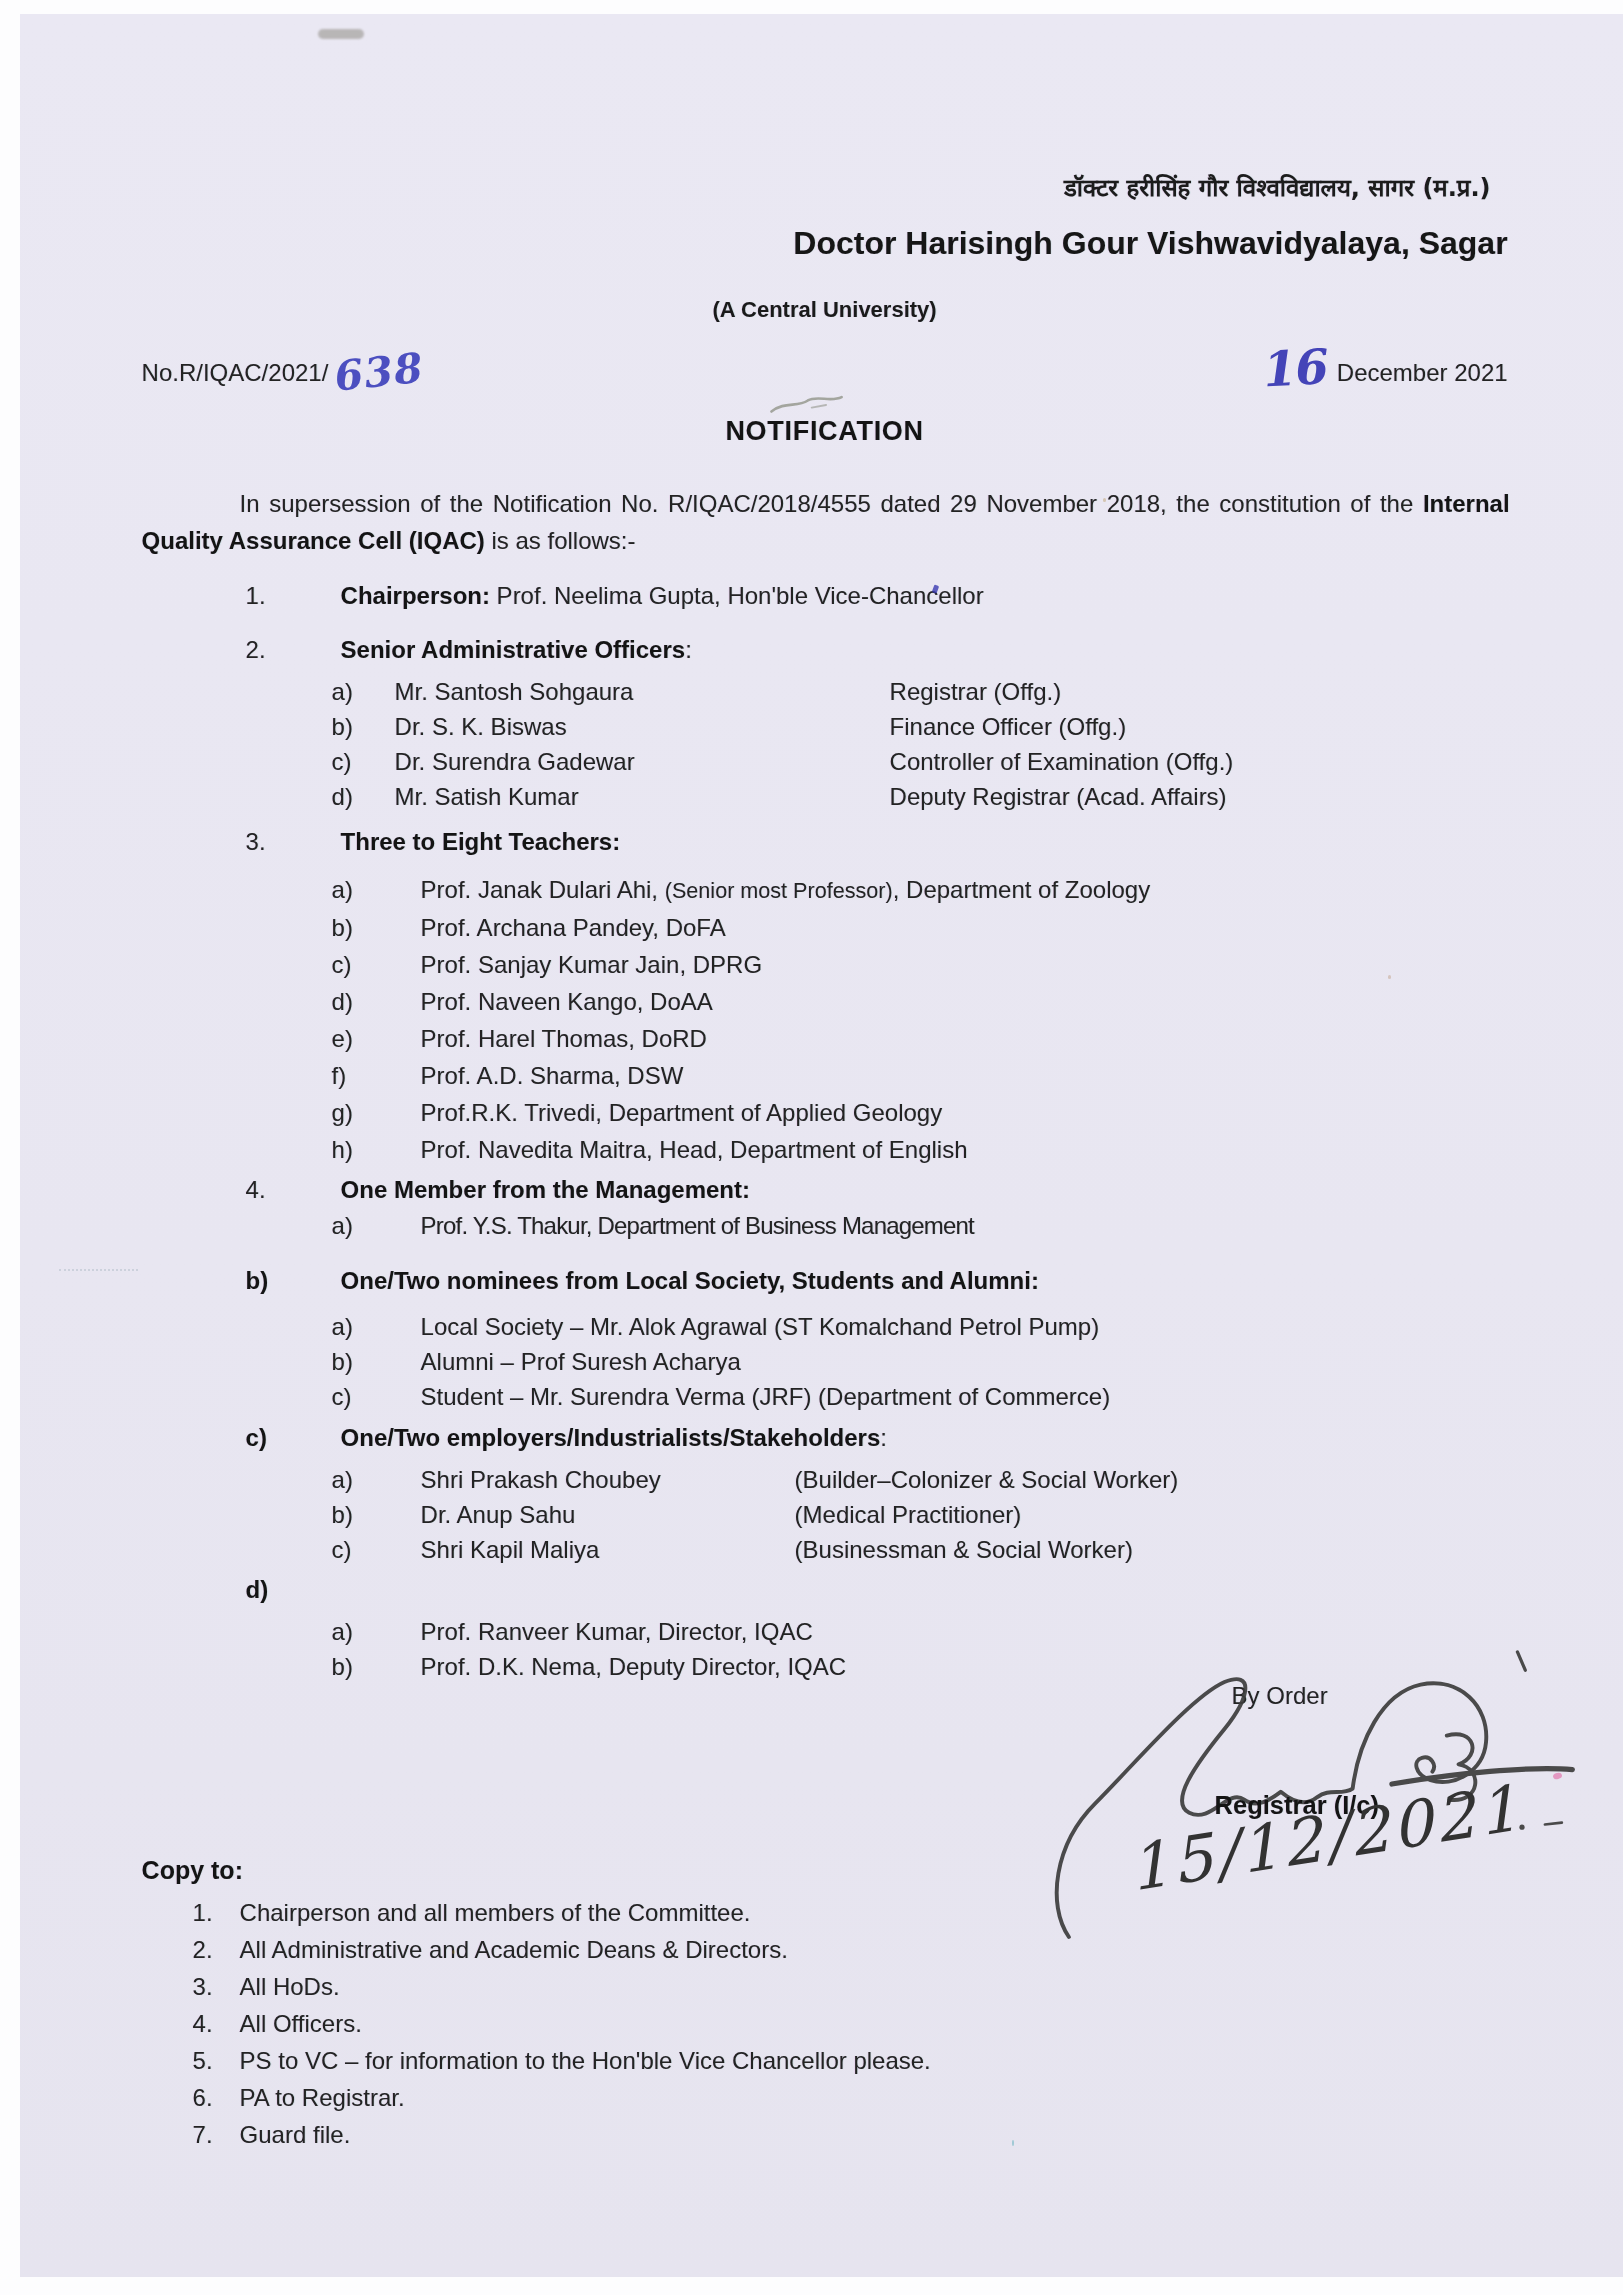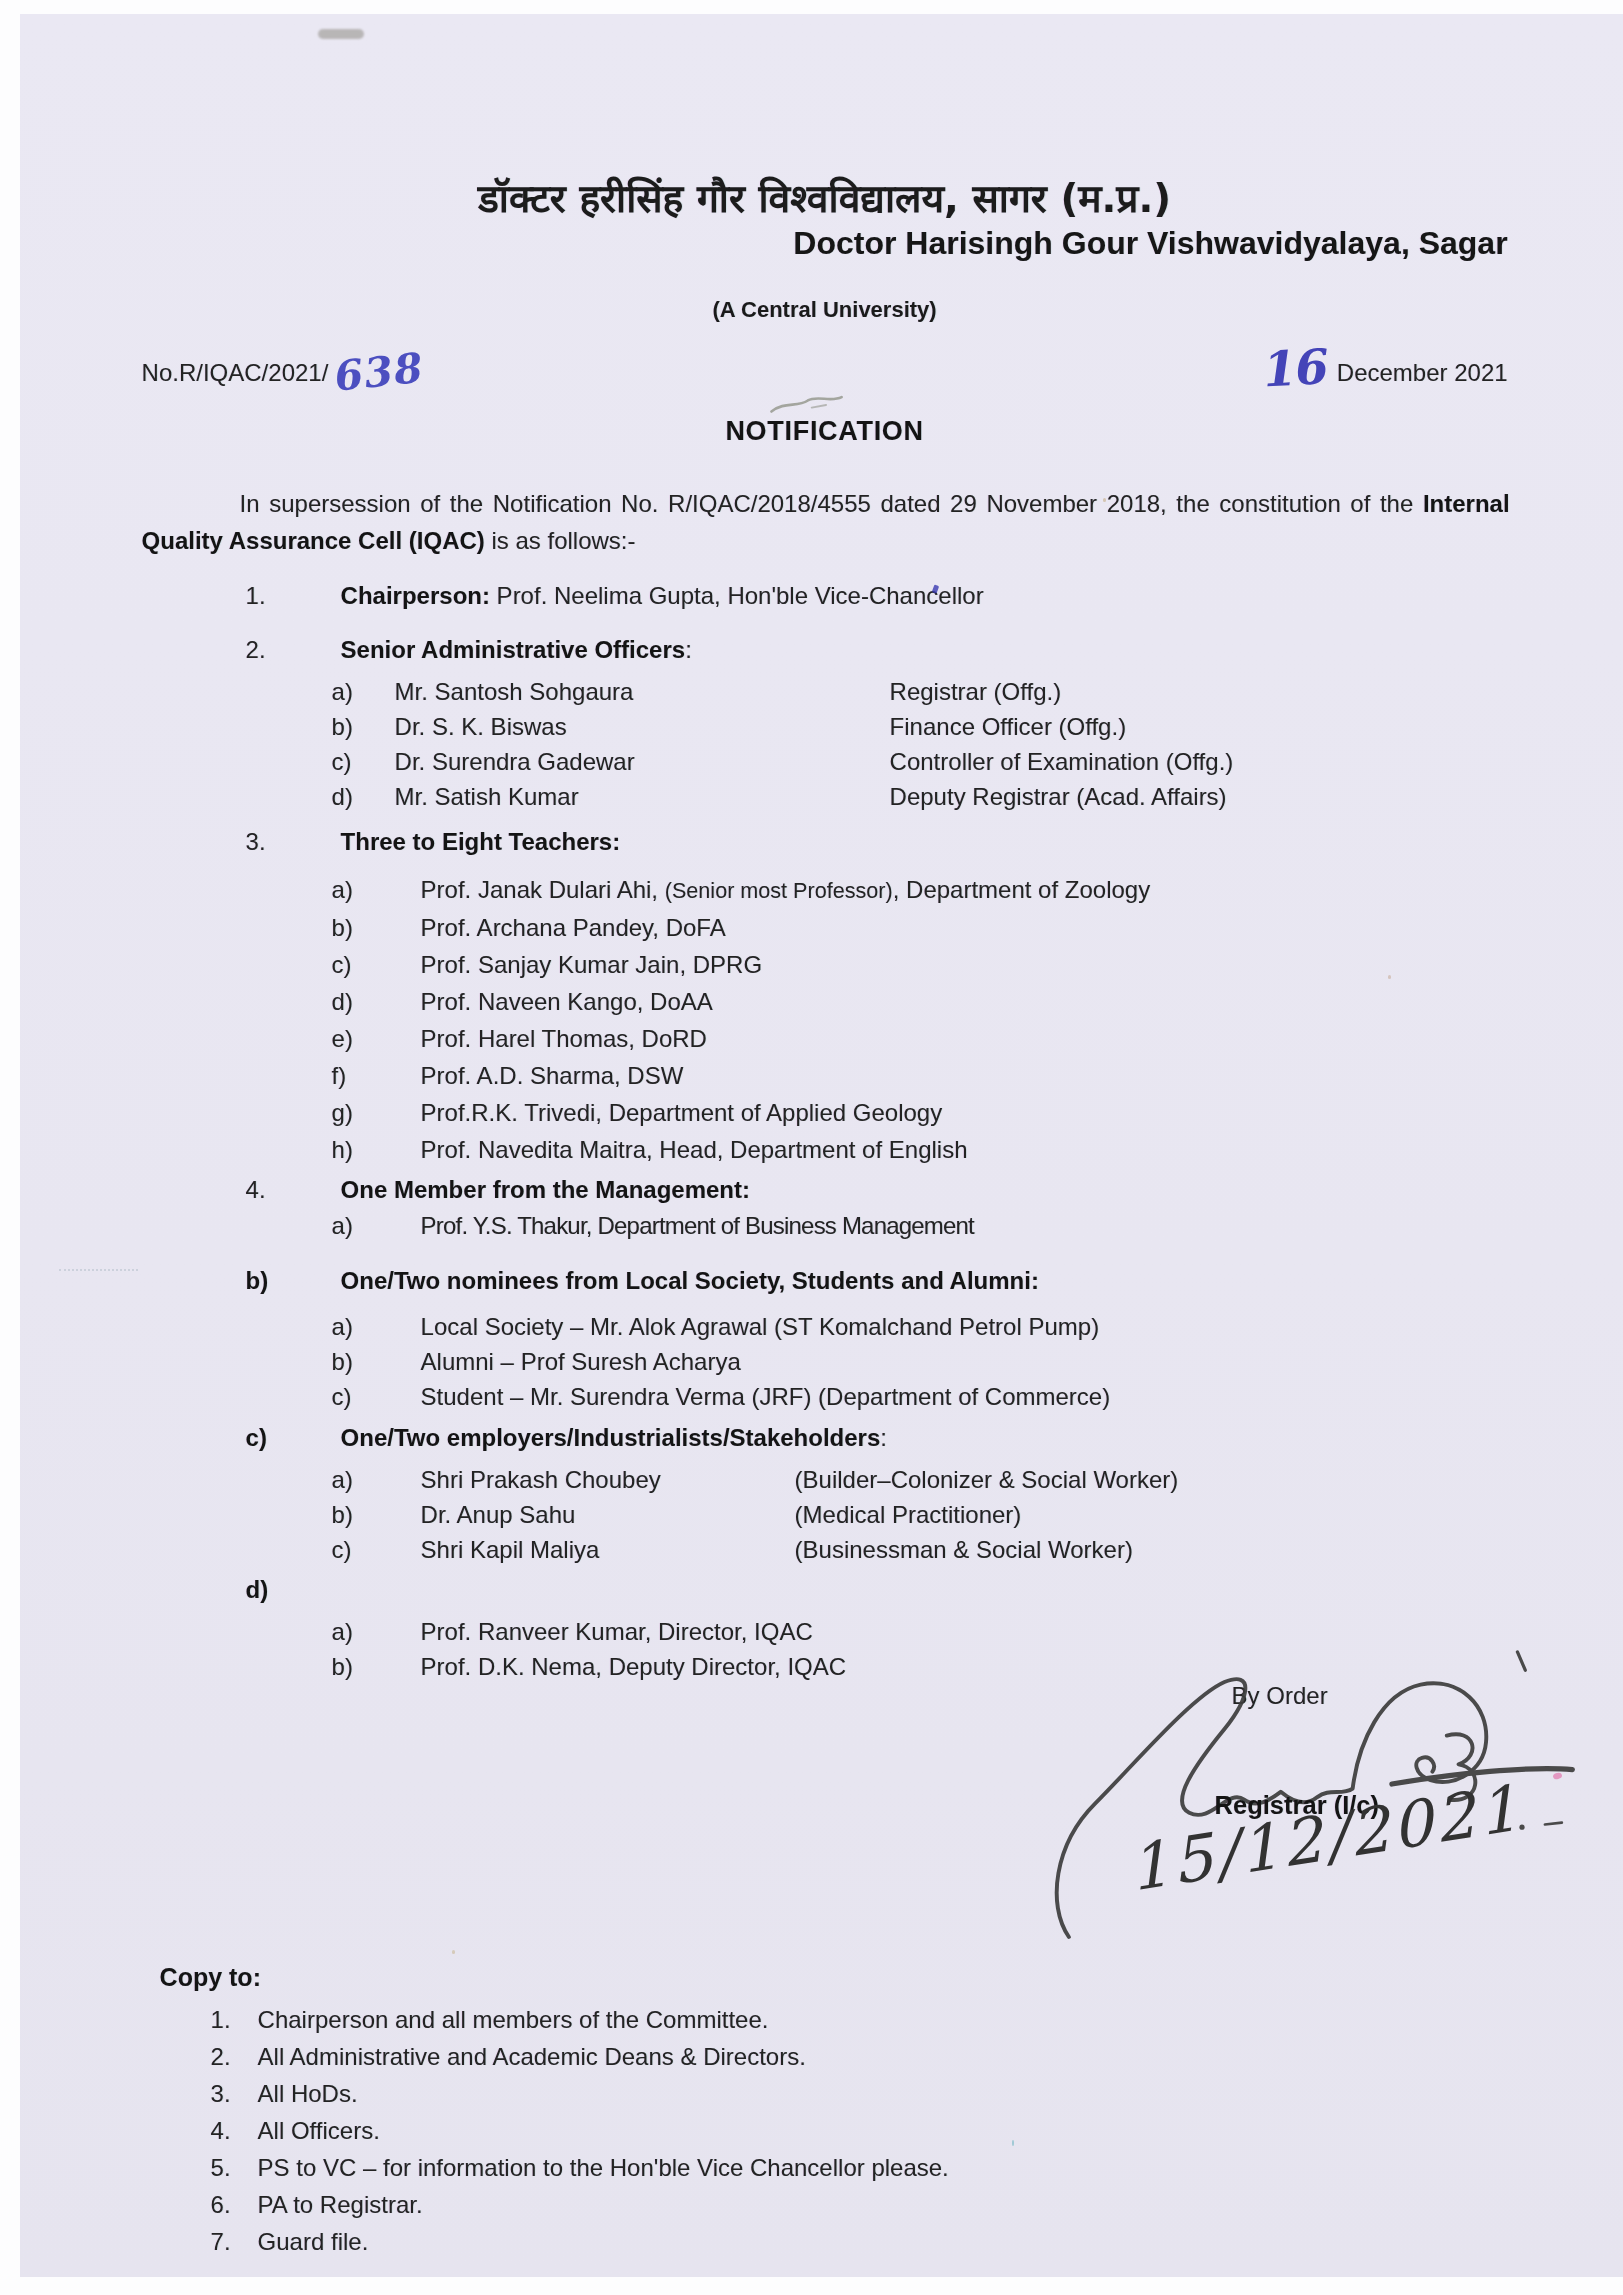--- a/index.html
+++ b/index.html
@@ -9,22 +9,22 @@
     font-family:"Liberation Sans","DejaVu Sans",sans-serif;
     color:#232323;
   }
   
   .paper{
     position:absolute;left:19.6px;top:14.4px;width:1604px;height:2263px;
     background:linear-gradient(180deg,#eae8f3 0%,#e8e6f1 55%,#e6e4ef 100%);
     text-shadow:0.8px 0 0 rgba(0,150,120,.10),-0.8px 0 0 rgba(200,0,180,.08);
   }
   
-  .t-hindi{position:absolute;left:122px;top:156px;width:1366px;text-align:center;
-    font-family:"DejaVu Sans",sans-serif;font-size:39px;font-weight:bold;color:#1c1c1c;}
+  .t-hindi{position:absolute;left:105px;top:156px;width:1366px;text-align:right;
+    font-family:"DejaVu Sans",sans-serif;font-size:24px;font-weight:bold;color:#1c1c1c;}
   .t-eng{position:absolute;left:122px;top:211px;width:1366px;text-align:right;
     font-size:32px;font-weight:bold;color:#161616;}
   .t-sub{position:absolute;left:122px;top:259px;width:1366px;text-align:center;
     font-size:22px;font-weight:bold;color:#1a1a1a;margin-top:24px;}
   
   .refrow{position:absolute;left:122px;top:322px;width:1366px;display:flex;
     justify-content:space-between;align-items:baseline;font-size:24px;}
   .refleft{white-space:nowrap;}
   .refright{white-space:nowrap;display:inline-flex;align-items:baseline;}
   .hw{font-family:"DejaVu Serif","Liberation Serif",serif;font-style:italic;font-weight:bold;}
@@ -61,21 +61,21 @@
   .small{font-size:21.6px;}
   .cond{letter-spacing:-0.8px;}
   
   .byorder{position:absolute;left:1212px;top:1668px;font-size:24px;}
   .registrar{position:absolute;left:1195px;top:1762px;font-size:25.5px;font-weight:bold;color:#141414;margin-top:15px;}
   .sigsvg{position:absolute;left:1008px;top:1617px;width:563px;height:425px;}
   .hwdate{position:absolute;left:1113px;top:1818px;font-family:"DejaVu Serif","Liberation Serif",serif;
     font-style:italic;font-size:63px;color:#323232;letter-spacing:3.3px;
     transform:rotate(-9deg) skewX(-6deg);transform-origin:left top;text-shadow:none;}
   
-  .copyto{position:absolute;left:122px;top:1947px;width:1113px;margin-left:18px;}
+  .copyto{position:absolute;left:122px;top:1840px;width:1113px;}
   .ct-label{font-size:25px;font-weight:bold;color:#141414;line-height:33px;}
   .ct-list{margin-top:6.5px;}
   .crow{display:flex;padding-left:51px;line-height:37px;font-size:24px;}
   .cm{width:47px;flex:none;}
   
   .speck{position:absolute;border-radius:50%;}
   .smudge-top{position:absolute;left:298px;top:14.4px;width:46px;height:10.5px;background:#7d7a6e;
     opacity:.45;border-radius:5.2px;filter:blur(1.3px);}
   .smudge-left{position:absolute;left:39px;top:1255px;width:79px;height:0;
     border-top:2.6px dotted #8fa3ad;opacity:.3;}

